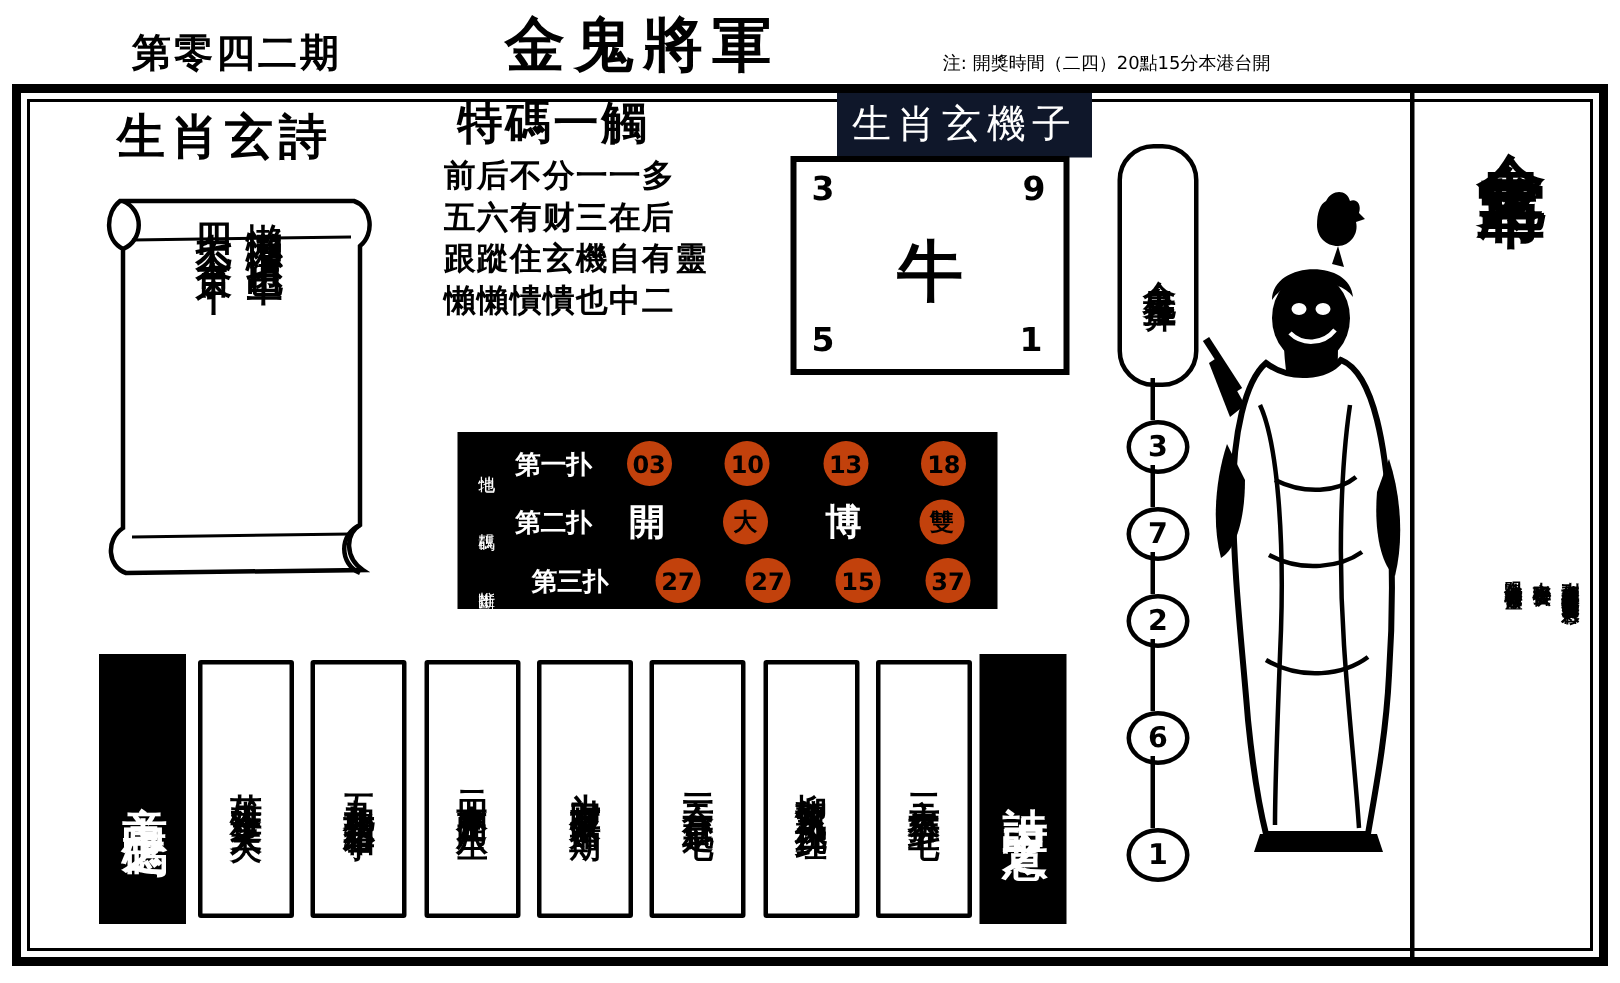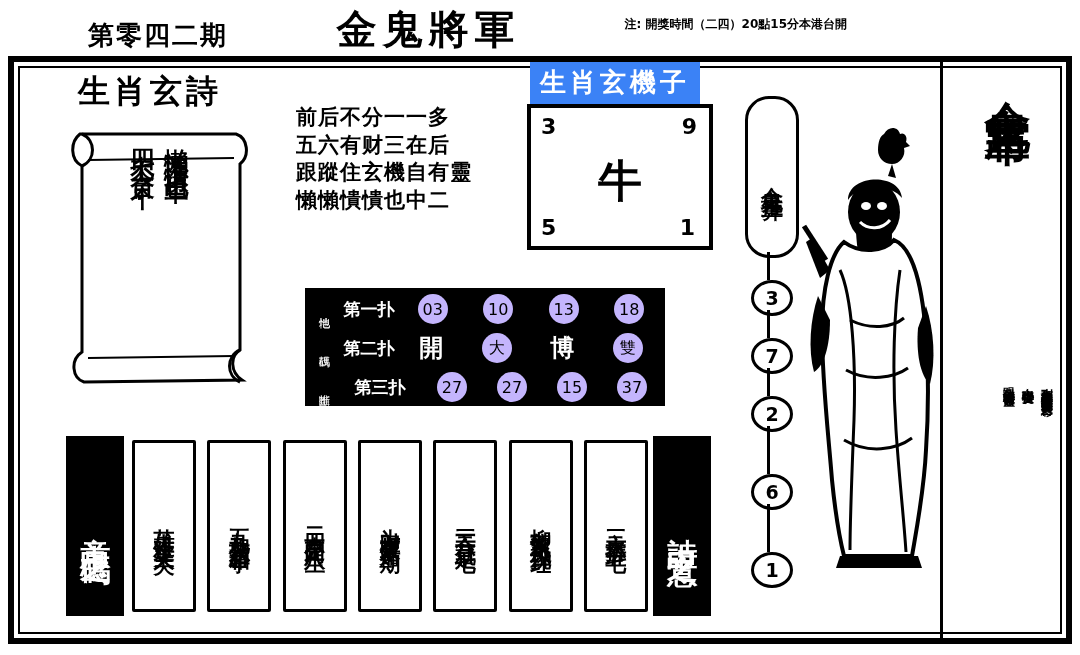--- a/index.html
+++ b/index.html
@@ -2,36 +2,36 @@
 <html><head>
 <meta charset="utf-8">
 <style>
   html,body{margin:0;padding:0;background:#fff;}
   body{width:1080px;height:655px;overflow:hidden;font-family:"DejaVu Sans","Liberation Sans",sans-serif;color:#000;}
   .page{position:relative;width:857px;height:655px;}
 
   
   .issue{position:absolute;left:88px;top:18px;font-size:26px;font-weight:bold;letter-spacing:2px;}
   .masthead-top{position:absolute;left:0;right:0;top:2px;text-align:center;font-size:40px;font-weight:bold;letter-spacing:6px;}
-  .note{position:absolute;right:10px;top:16px;font-size:12px;font-weight:bold;white-space:nowrap;}
+  .note{position:absolute;right:10px;top:34px;font-size:12px;font-weight:normal;white-space:nowrap;}
   .note .lbl{font-size:12px;}
 
   
   .frame{position:absolute;left:8px;top:56px;width:1064px;height:588px;border:6px solid #000;box-sizing:border-box;}
   .frame:before{content:"";position:absolute;left:4px;top:4px;right:4px;bottom:4px;border:2px solid #000;}
 
   
   .vdiv{position:absolute;left:940px;top:62px;width:3px;height:576px;background:#000;}
 
   
   .h-sxxs{position:absolute;left:78px;top:70px;font-size:32px;font-weight:bold;letter-spacing:4px;}
   .h-tema{position:absolute;left:305px;top:62px;font-size:30px;font-weight:bold;letter-spacing:2px;}
 
   
-  .h-inv{position:absolute;left:530px;top:62px;background:#3b82f6;color:#fff;font-size:26px;font-weight:bold;letter-spacing:4px;padding:3px 10px 5px;}
+  .h-inv{position:absolute;left:558px;top:62px;background:#0f172a;color:#fff;font-size:26px;font-weight:normal;letter-spacing:4px;padding:3px 10px 5px;}
 
   
   .scroll{position:absolute;left:52px;top:112px;width:215px;height:275px;}
   .scroll svg{position:absolute;left:0;top:0;}
   .scroll-text{position:absolute;left:0;top:18px;width:215px;height:240px;display:flex;flex-direction:row-reverse;justify-content:center;gap:10px;}
   .vcol{writing-mode:vertical-rl;text-orientation:upright;font-size:24px;font-weight:bold;letter-spacing:6px;line-height:1;}
 
   
   .poem{position:absolute;left:296px;top:104px;width:222px;}
   .poem .line{font-size:21px;font-weight:bold;letter-spacing:1px;line-height:1.32;white-space:nowrap;}
@@ -45,21 +45,21 @@
   .zbox .c-br{right:14px;bottom:6px;}
   .zbox .center{position:absolute;left:0;right:0;top:44px;text-align:center;font-size:44px;font-weight:bold;}
 
   
   .rtable{position:absolute;left:305px;top:288px;width:360px;height:118px;background:#000;padding:3px;box-sizing:border-box;}
   .rrow{display:flex;align-items:center;height:36px;margin-bottom:3px;}
   .rrow:last-child{margin-bottom:0;gap:11px;}
   .rlabel{width:30px;color:#fff;font-size:11px;writing-mode:vertical-rl;text-orientation:upright;letter-spacing:1px;display:flex;align-items:center;justify-content:center;height:36px;}
   .rname{width:62px;color:#fff;font-size:17px;font-weight:bold;text-align:center;}
   .ritems{flex:1;display:flex;justify-content:space-around;align-items:center;}
-  .ball{width:30px;height:30px;border-radius:50%;background:#c4b5fd;color:#000;font-size:16px;font-weight:normal;display:flex;align-items:center;justify-content:center;}
+  .ball{width:30px;height:30px;border-radius:50%;background:#c2410c;color:#000;font-size:16px;font-weight:bold;display:flex;align-items:center;justify-content:center;}
   .plain{color:#fff;font-size:24px;font-weight:bold;}
 
   
   .bottom{position:absolute;left:66px;top:436px;width:645px;height:180px;}
   .blk{position:absolute;top:0;width:58px;height:180px;background:#000;color:#fff;display:flex;align-items:center;justify-content:center;}
   .blk .v{writing-mode:vertical-rl;text-orientation:upright;font-size:30px;font-weight:bold;letter-spacing:6px;}
   .blk-l{left:0;}
   .blk-r{right:0;}
   .cards{position:absolute;left:66px;top:4px;width:516px;height:172px;display:flex;justify-content:space-between;}
   .card{width:64px;height:172px;border:3px solid #000;box-sizing:border-box;display:flex;align-items:center;justify-content:center;border-radius:2px;}
@@ -90,20 +90,21 @@
   <div class="masthead-top">金鬼將軍</div>
   <div class="note">
     <span class="lbl">注:</span>
     <span>開獎時間（二四）20點15分本港台開</span>
   </div>
 
   <div class="frame"></div>
   <div class="vdiv"></div>
 
   <div class="h-sxxs">生肖玄詩</div>
+  <div class="h-tema">特碼一觸</div>
   <div class="h-inv">生肖玄機子</div>
 
   <div class="scroll">
     <svg width="215" height="275" viewBox="0 0 215 275">
       <path d="M28,22 C18,30 18,48 30,54 L30,240 C18,248 20,266 32,270 L190,268 C178,260 178,244 188,238 L188,52 C198,44 196,26 184,22 Z" fill="#fff" stroke="#000" stroke-width="3"></path>
       <path d="M30,54 C44,48 44,28 30,22" fill="none" stroke="#000" stroke-width="3"></path>
       <path d="M188,238 C174,244 174,264 188,270" fill="none" stroke="#000" stroke-width="3"></path>
       <path d="M36,246 L182,244" fill="none" stroke="#000" stroke-width="2"></path>
       <path d="M36,48 L182,46" fill="none" stroke="#000" stroke-width="2"></path>
     </svg>

